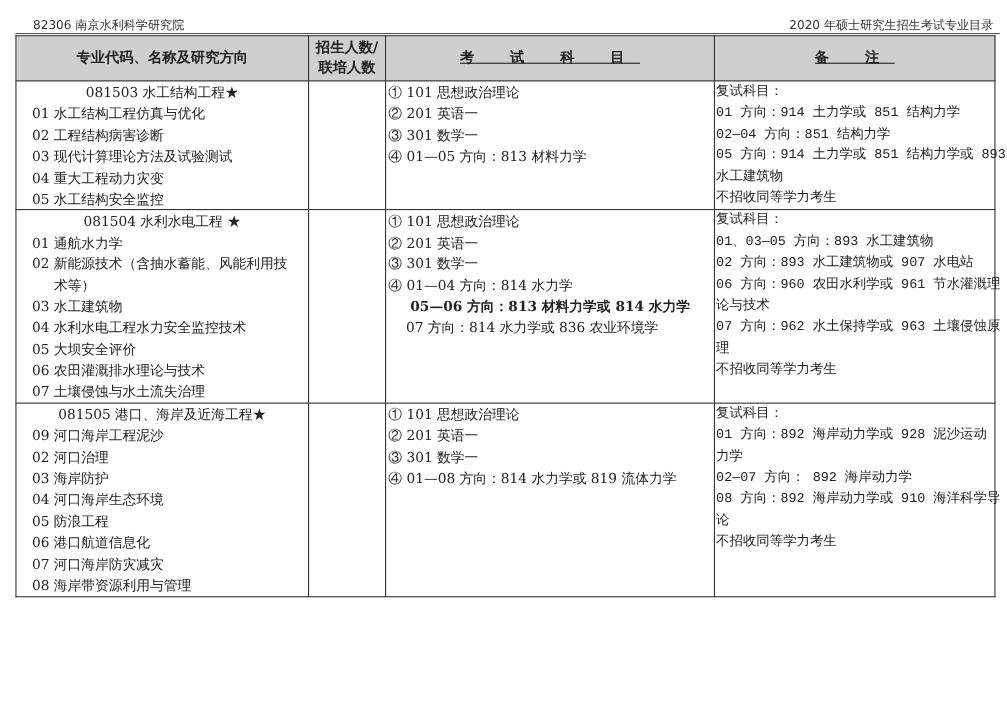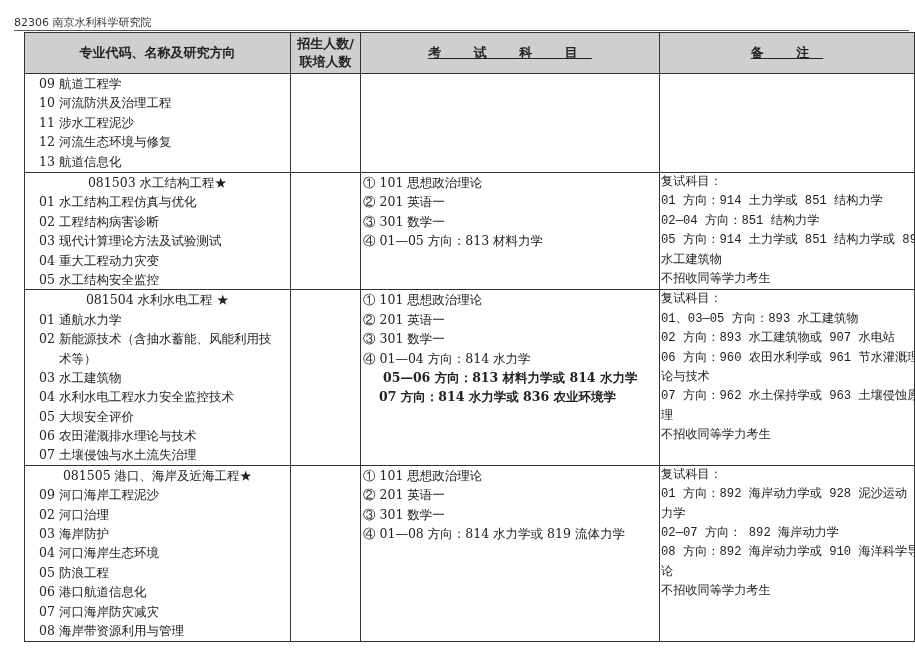--- a/index.html
+++ b/index.html
@@ -6,30 +6,30 @@
   body {
     width: 915px; height: 650px; position: relative; overflow: hidden;
     font-family: "DejaVu Serif", "Liberation Serif", serif;
     color: #222;
   }
   .page-header {
     position: absolute; left: 14px; right: 12px; top: 12px; height: 18px;
     font-family: "DejaVu Sans", "Liberation Sans", sans-serif;
     font-size: 11px; color: #333;
   }
-  .page-header .left { position: absolute; left: 0; top: 3px; }
+  .page-header .left { position: absolute; left: 16px; top: 3px; }
   .page-header .right { position: absolute; right: 0; top: 3px; }
   .top-rule {
     position: absolute; left: 14px; right: 6px; top: 30px; height: 0;
     border-top: 1px solid #555;
   }
   table.catalog {
     position: absolute; left: 14px; top: 32px; width: 890px;
     border-collapse: collapse; table-layout: fixed;
-    font-size: 12.5px; line-height: 19.4px; margin-left: 10px;
+    font-size: 12.5px; line-height: 19.4px;
   }
   table.catalog th, table.catalog td {
     border: 1.5px solid #333; vertical-align: top; padding: 0;
   }
   table.catalog th {
     background: #cfcfcf;
     font-family: "DejaVu Sans", "Liberation Sans", sans-serif;
     font-weight: bold; font-size: 13px; color: #222;
     height: 40px; vertical-align: middle; text-align: center;
     line-height: 18px;
@@ -38,30 +38,31 @@
   col.c1 { width: 266px; }
   col.c2 { width: 70px; }
   col.c3 { width: 299px; }
   col.c4 { width: 255px; }
   .line { white-space: nowrap; height: 19.4px; }
   .major-title { font-weight: normal; padding-left: 0; text-align: center; }
   .dir { padding-left: 14px; }
   .dir-cont { padding-left: 34px; }
   .exam-item { padding-left: 2px; }
   .exam-cont { padding-left: 22px; font-weight: bold; }
-  .exam-cont2 { padding-left: 18px; font-weight: bold; }
+  .exam-cont2 { padding-left: 18px; }
   .note { padding-left: 1px; white-space: nowrap; font-family: Liberation Mono, monospace; }
   td.notes-cell { font-size: 12.2px; }
   .cell-pad-top { padding-top: 2px; }
 </style>
 </head>
 <body>
 
 <div class="page-header">
   <span class="left">82306 南京水利科学研究院</span>
+  <span class="right">2020 年硕士研究生招生考试专业目录</span>
 </div>
 <div class="top-rule"></div>
 
 <table class="catalog">
   <colgroup>
     <col class="c1">
       <col class="c2">
       <col class="c3">
       <col class="c4">
   </colgroup>
@@ -71,32 +72,20 @@
       <th>
         <div>招生人数/</div>
         <div>联培人数</div>
       </th>
       <th class="spaced">考 试 科 目</th>
       <th class="spaced">备 注</th>
     </tr>
   </thead>
   <tbody>
 
-    <tr style="height:99px;">
-      <td class="cell-pad-top">
-        <div class="line dir">09 航道工程学</div>
-        <div class="line dir">10 河流防洪及治理工程</div>
-        <div class="line dir">11 涉水工程泥沙</div>
-        <div class="line dir">12 河流生态环境与修复</div>
-        <div class="line dir">13 航道信息化</div>
-      </td>
-      <td></td>
-      <td></td>
-      <td></td>
-    </tr>
 
     <tr style="height:117px;">
       <td class="cell-pad-top">
         <div class="line major-title">081503 水工结构工程★</div>
         <div class="line dir">01 水工结构工程仿真与优化</div>
         <div class="line dir">02 工程结构病害诊断</div>
         <div class="line dir">03 现代计算理论方法及试验测试</div>
         <div class="line dir">04 重大工程动力灾变</div>
         <div class="line dir">05 水工结构安全监控</div>
       </td>

